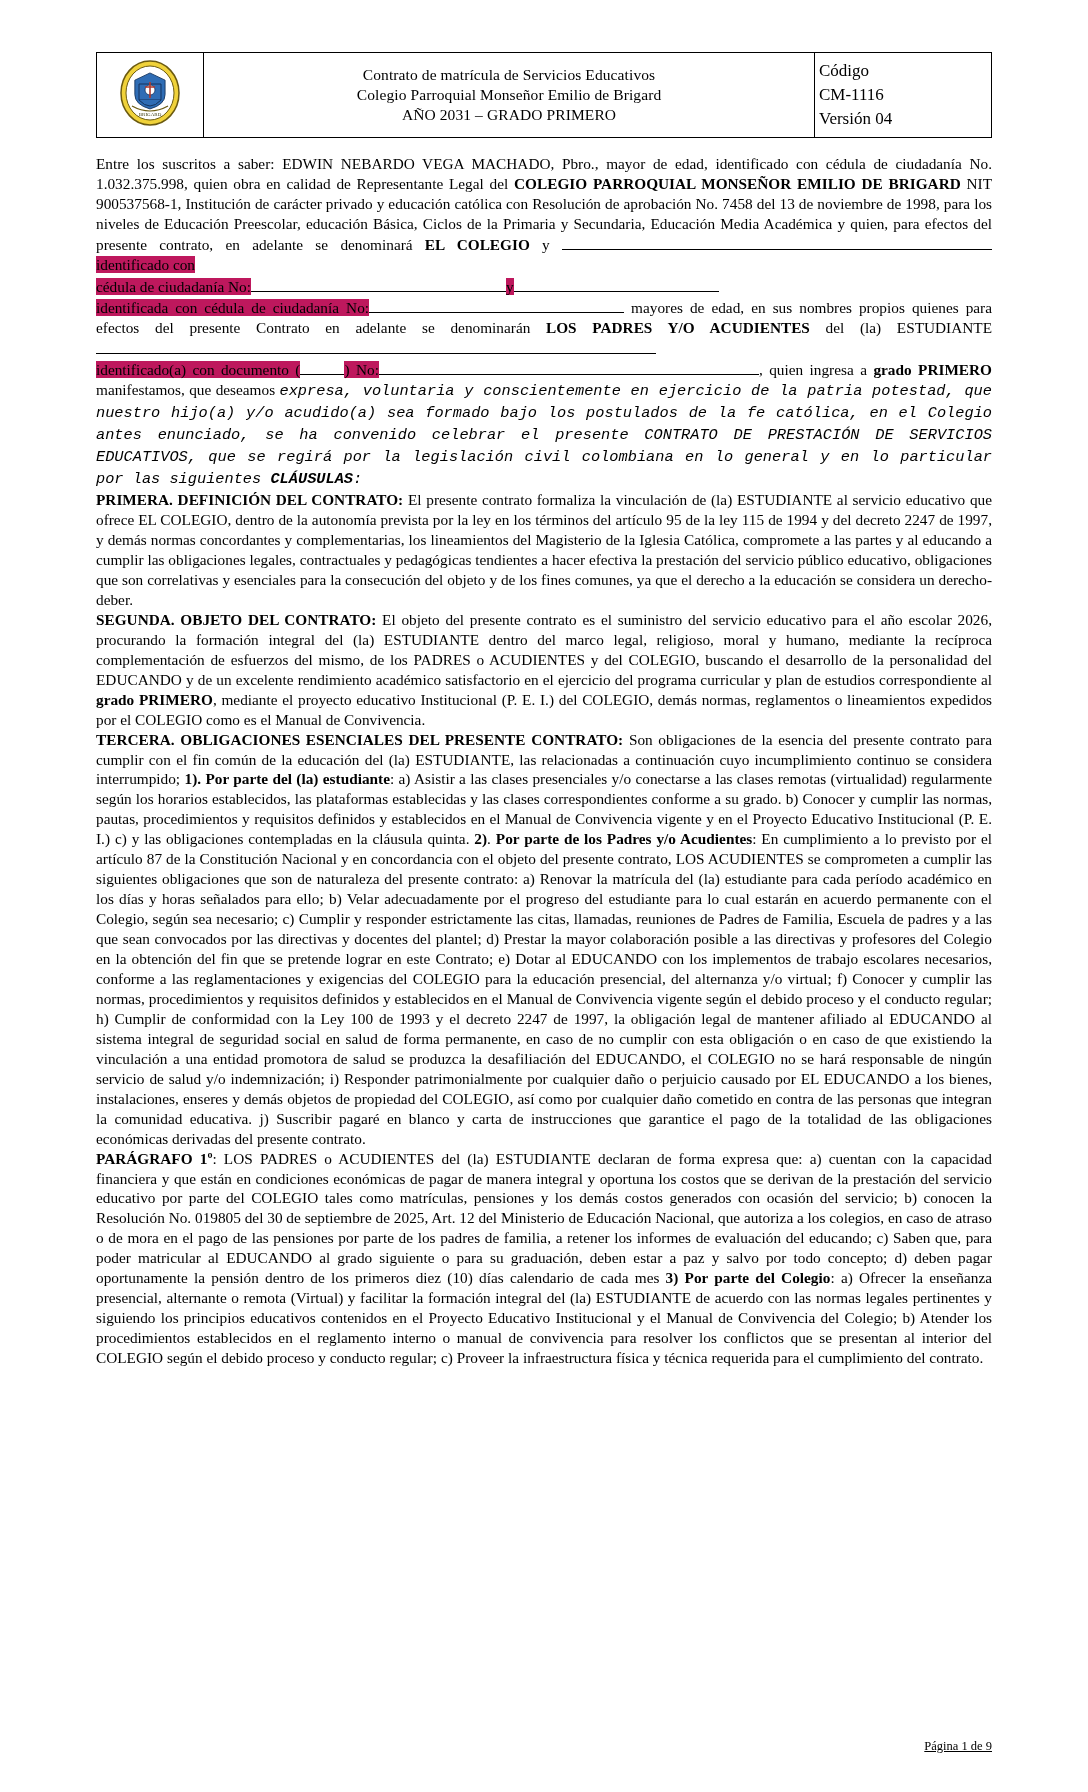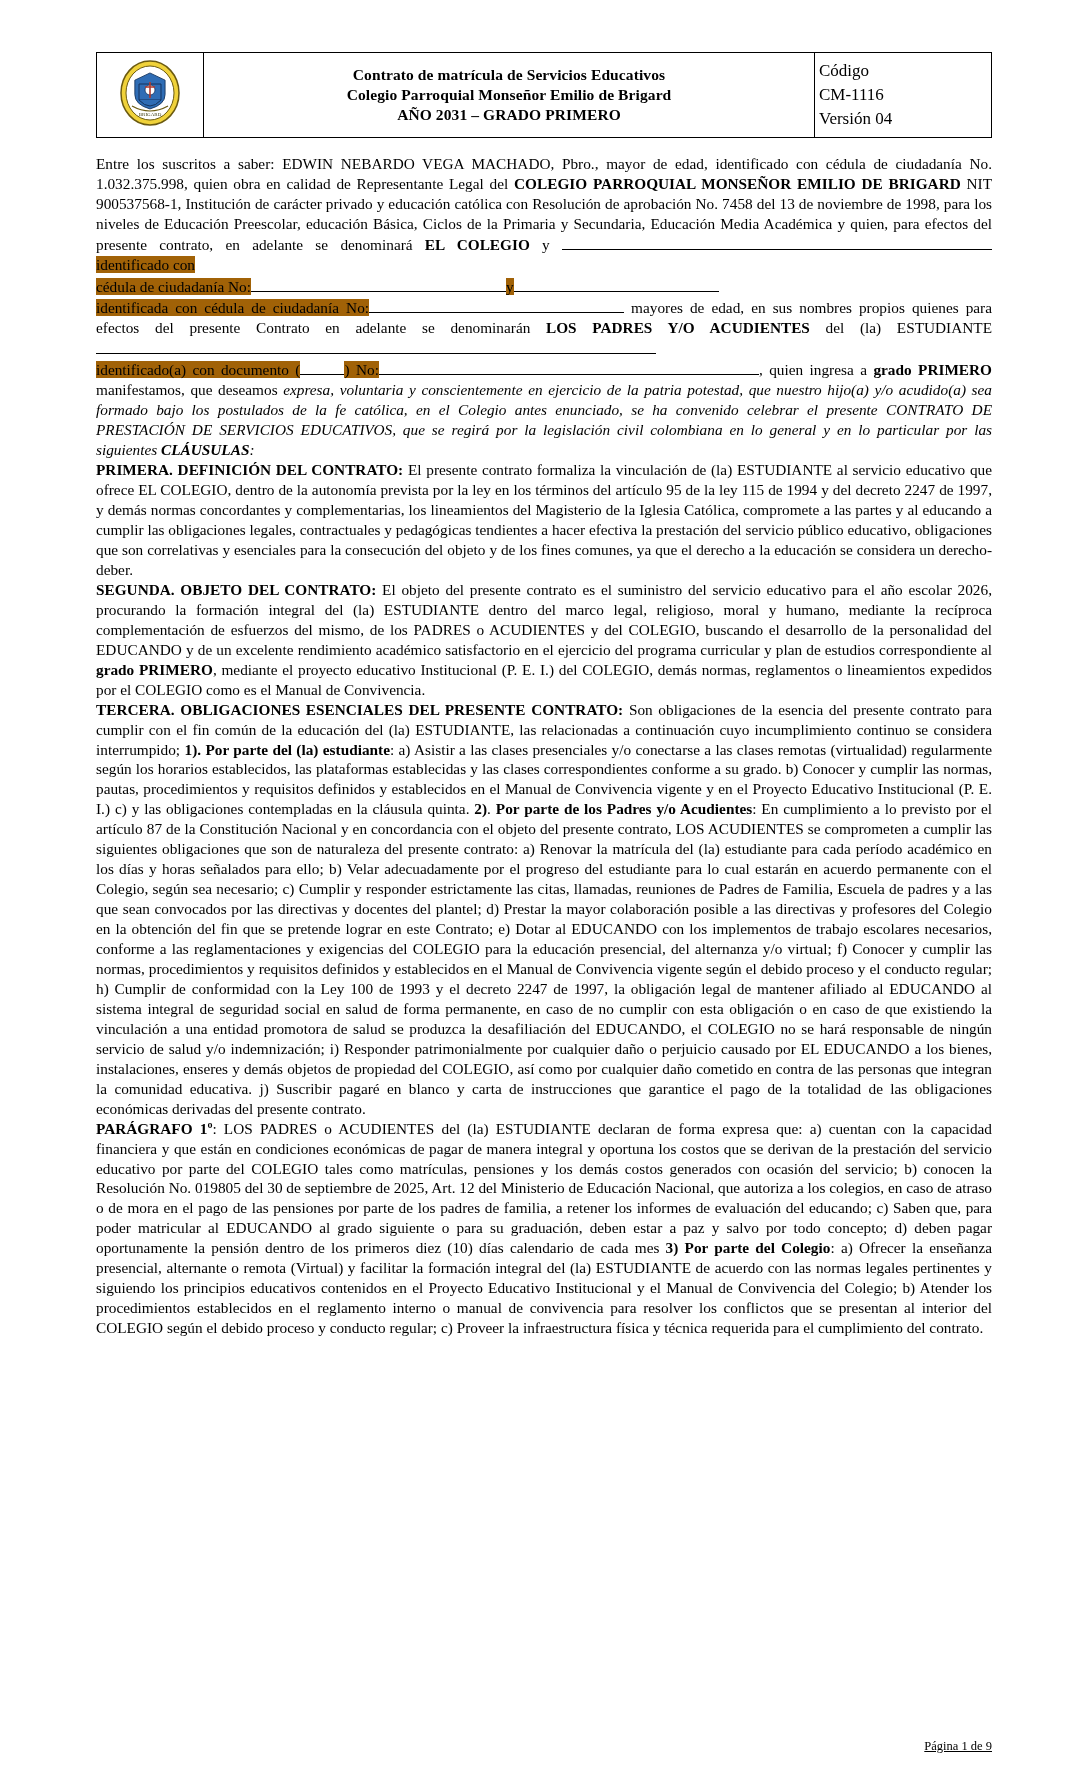--- a/index.html
+++ b/index.html
@@ -31,21 +31,21 @@
     border: 1px solid #000;
     vertical-align: middle;
     padding: 6px 4px;
   }
   .hdr-logo {
     width: 98px;
     text-align: center;
   }
   .hdr-center {
     text-align: center;
-    font-weight: bold;
+    font-weight: normal;
     font-size: 15.5px;
     line-height: 1.32;
     letter-spacing: 0.1px;
   }
   .hdr-right {
     width: 168px;
     text-align: left;
     font-size: 17px;
     line-height: 1.42;
   }
@@ -59,24 +59,24 @@
     font-size: 15.3px;
     line-height: 1.305;
     text-align: justify;
   }
   .doc-body p {
     margin: 0;
     text-align: justify;
     text-justify: inter-word;
   }
   b, .b { font-weight: bold; }
-  .i { font-style: italic; }
+  .i { font-style: italic; font-family: Liberation Mono, monospace; }
   .u { }
   .hl {
-    background: #a16207;
+    background: #be185d;
   }
   .blank {
     display: inline-block;
     border-bottom: 1px solid #000;
     vertical-align: baseline;
     height: 1em;
   }
   .w-long  { width: 380px; }
   .w-mid   { width: 255px; }
   .w-mid2  { width: 205px; }

